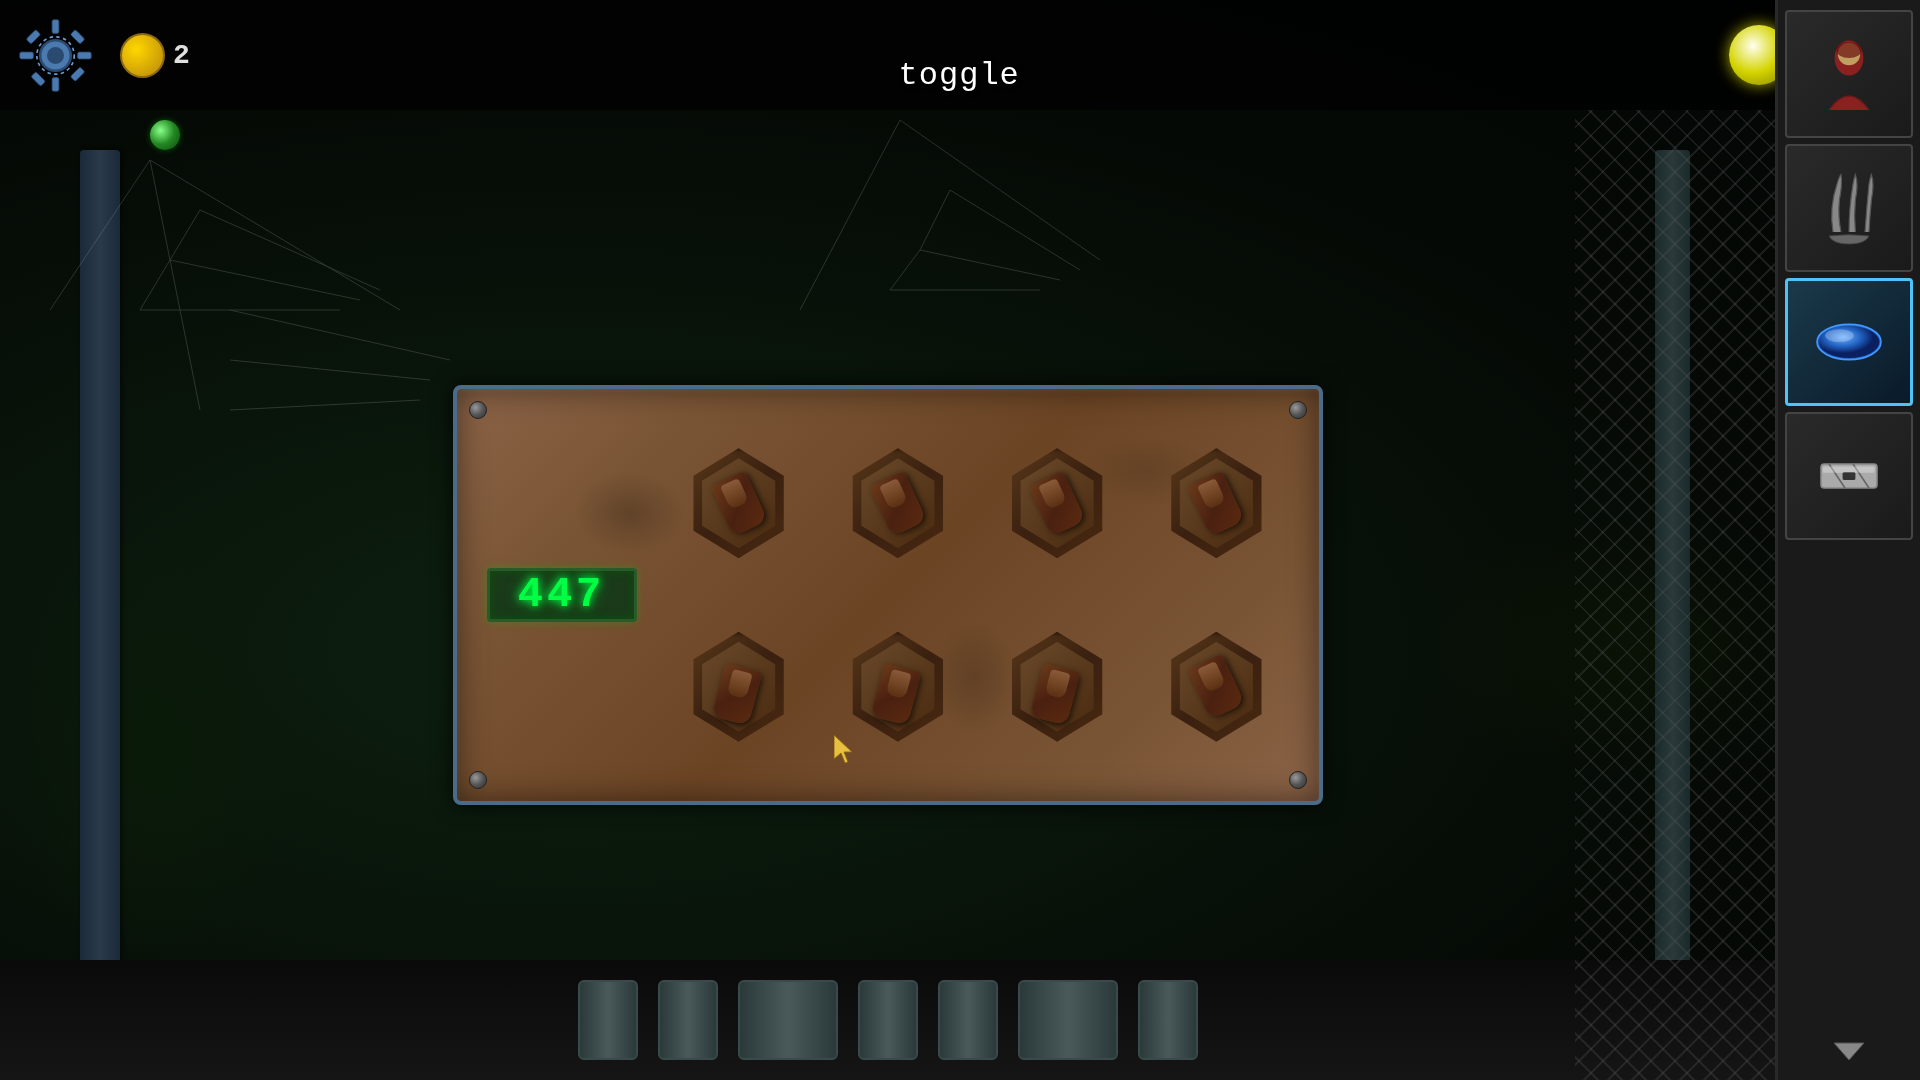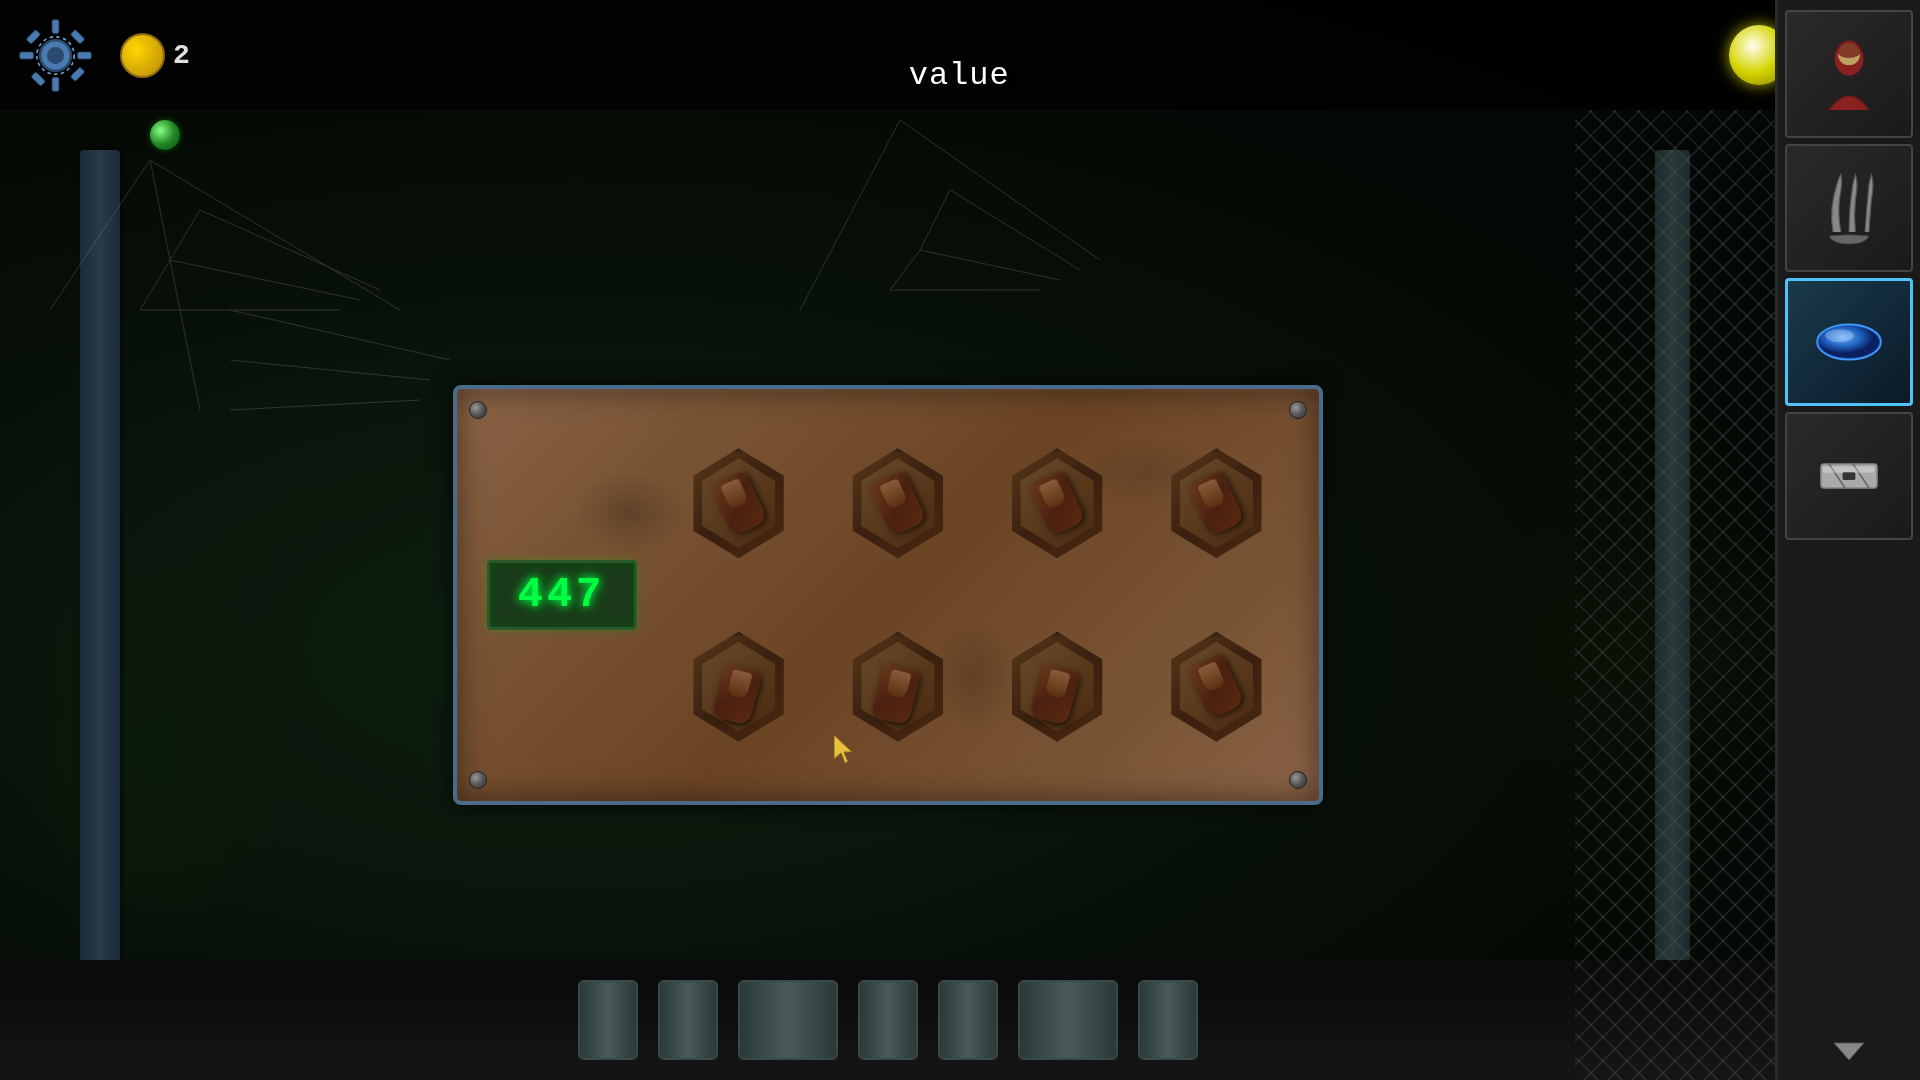--- a/index.html
+++ b/index.html
@@ -210,21 +210,21 @@
     .bolt.bl { bottom: 12px; left: 12px; }
     .bolt.br { bottom: 12px; right: 12px; }
 
     
     .lcd-display {
       position: absolute;
       left: 30px;
       top: 50%;
       transform: translateY(-50%);
       width: 150px;
-      height: 70px;
+      height: 54px;
       background: #1a3a1a;
       border: 3px solid #2a5a2a;
       border-radius: 4px;
       display: flex;
       align-items: center;
       justify-content: center;
       box-shadow:
         inset 0 0 10px rgba(0,100,0,0.5),
         0 0 8px rgba(0,200,0,0.3);
     }
@@ -446,21 +446,21 @@
     </svg>
   </div>
 
   <div class="coin-area">
     <div class="coin-circle"></div>
     <span class="coin-count">2</span>
   </div>
 
   <div class="instruction-text">
     <br>
-    <span>value</span>
+    <span>toggle</span>
   </div>
 
   <div class="bulb-area"></div>
 
   <button class="hint-btn">Hint</button>
 </div>
 
 <div class="left-pipe"></div>
 <div class="right-pipe"></div>
 

